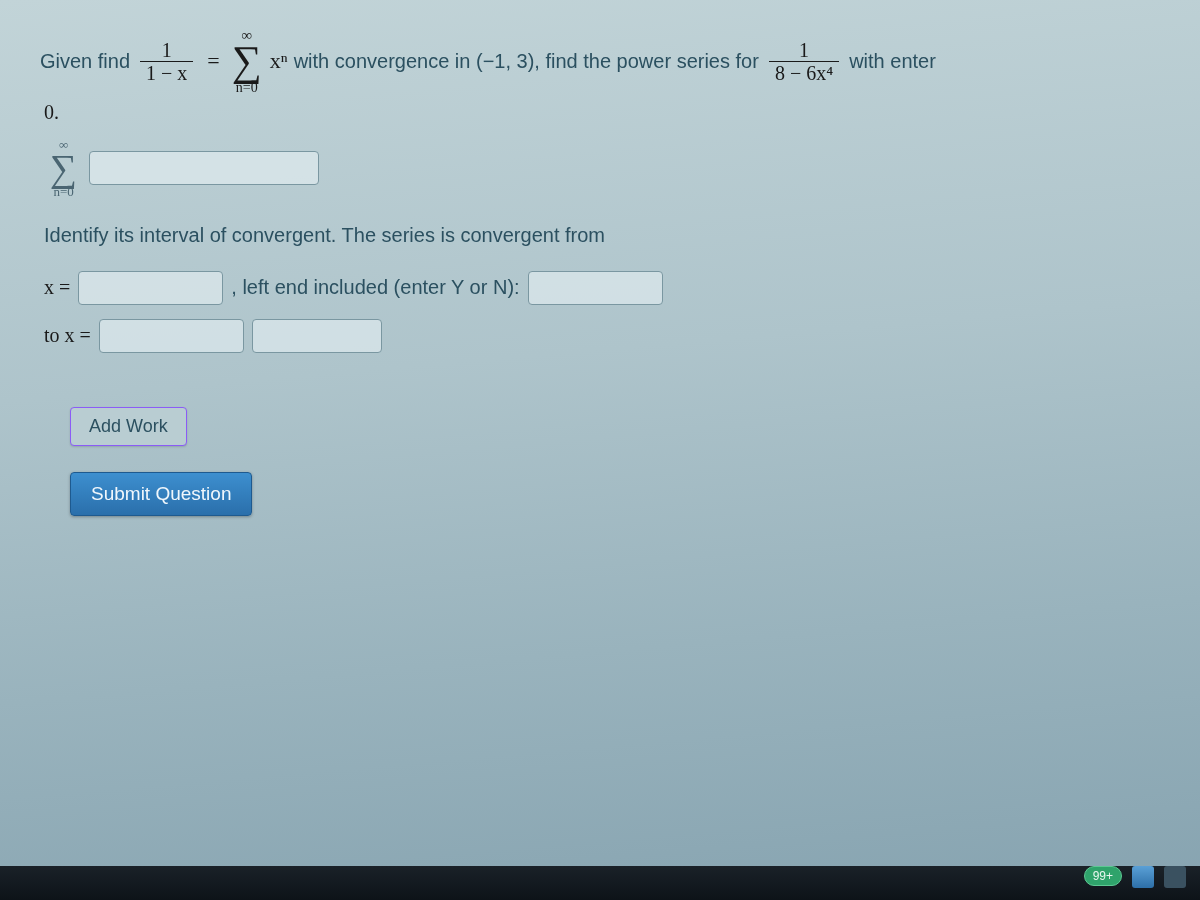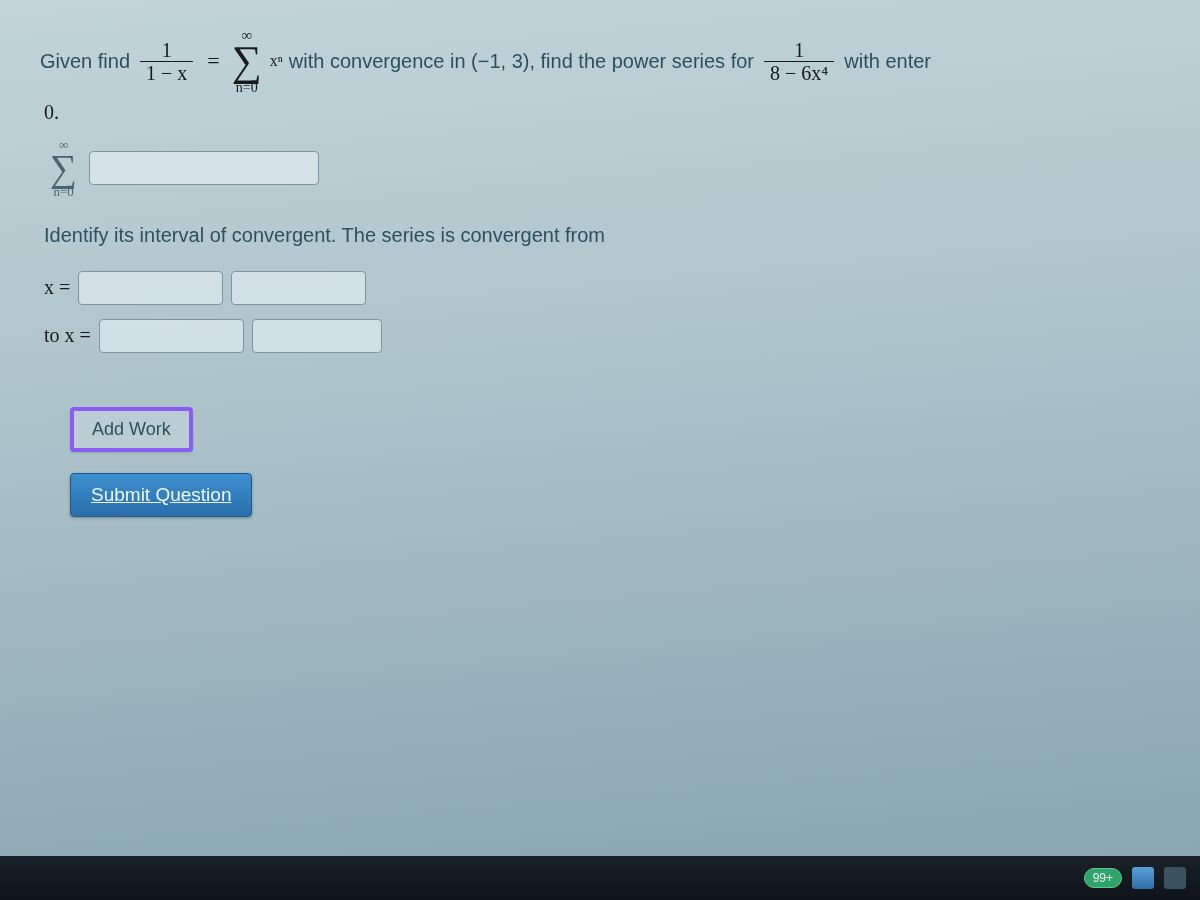--- a/index.html
+++ b/index.html
@@ -70,49 +70,48 @@
     font-size: 16px;
     color: #1a1a1a;
   }
   .w-long { width: 230px; }
   .w-med { width: 145px; }
   .w-small { width: 135px; }
   .w-small2 { width: 130px; }
   .prompt-line { margin: 8px 0 24px 4px; }
   .row-margin { margin: 10px 0 14px 4px; display:flex; align-items:center; gap:8px; flex-wrap:wrap;}
   .add-work-btn {
-    margin: 40px 0 6px 30px;
+    margin: 40px 0 18px 30px;
     padding: 8px 18px;
     background: #b9cdd2;
-    border: 4px solid #8b5cf6;
+    border: 1px solid #8b5cf6;
     border-radius: 4px;
     color: #2b5060;
     font-size: 18px;
     cursor: pointer;
     box-shadow: 0 1px 2px rgba(0,0,0,0.15);
   }
   .submit-btn {
-    margin: 15px 0 0 30px;
+    margin: 8px 0 0 30px;
     padding: 10px 20px;
     background: linear-gradient(180deg, #3d8fcf 0%, #2a6fab 100%);
     border: 1px solid #1e5a8f;
     border-radius: 4px;
     color: #f0f7fc;
     font-size: 19px;
     cursor: pointer;
     box-shadow: 0 1px 3px rgba(0,0,0,0.3);
-    text-decoration: underline;
   }
   .taskbar {
     position: absolute;
     bottom: 0; left: 0; right: 0;
-    height: 44px;
+    height: 34px;
     background: linear-gradient(180deg, #1a2128 0%, #0d1318 100%);
     display: flex;
-    align-items: center;
+    align-items: flex-start;
     justify-content: flex-end;
     padding: 0 14px;
     gap: 10px;
   }
   .tb-badge {
     background: #2fa36b;
     color: #e8f6ef;
     font-size: 12px;
     padding: 2px 8px;
     border-radius: 10px;
@@ -137,21 +136,21 @@
     <span class="frac">
       <span class="num">1</span>
       <span class="den">1 − x</span>
     </span>
     <span class="math eq">=</span>
     <span class="sigma-block">
       <span class="top">∞</span>
       <span class="sigma">∑</span>
       <span class="bottom">n=0</span>
     </span>
-    <span class="math" style="font-size:16px;">xⁿ</span>
+    <span class="math" style="font-size:22px;">xⁿ</span>
     <span>with convergence in (−1, 3), find the power series for</span>
     <span class="frac">
       <span class="num">1</span>
       <span class="den">8 − 6x⁴</span>
     </span>
     <span>with enter</span>
   </div>
 
   <div class="center-label">0.</div>
 
@@ -162,20 +161,21 @@
       <span class="bottom">n=0</span>
     </span>
     <input class="answer-box w-long" type="text" style="">
   </div>
 
   <div class="prompt-line">Identify its interval of convergent. The series is convergent from</div>
 
   <div class="row-margin">
     <span class="math">x =</span>
     <input class="answer-box w-med" type="text" style="">
+    <span>, left end included (enter Y or N):</span>
     <input class="answer-box w-small" type="text" style="">
   </div>
 
   <div class="row-margin">
     <span class="math">to x =</span>
     <input class="answer-box w-med" type="text" style="">
     <input class="answer-box w-small2" type="text" style="">
   </div>
 
   <button class="add-work-btn">Add Work</button>

